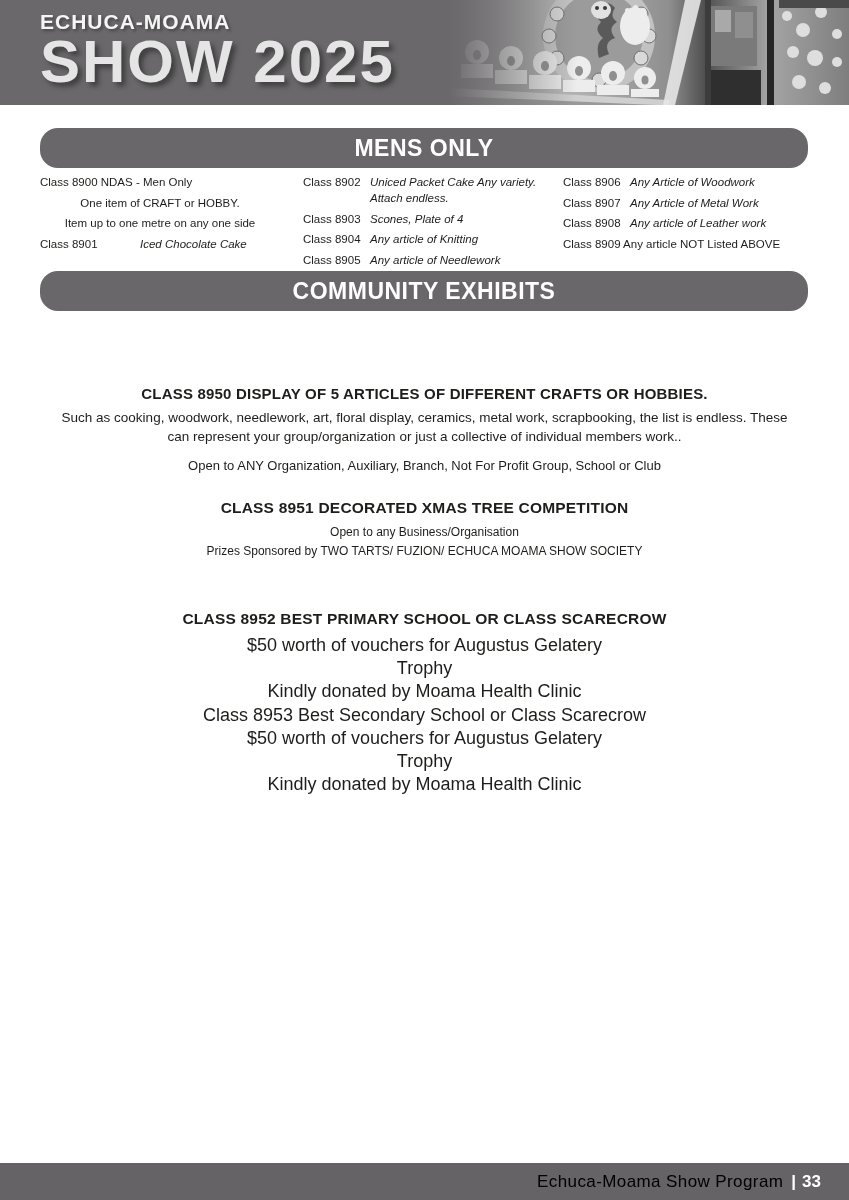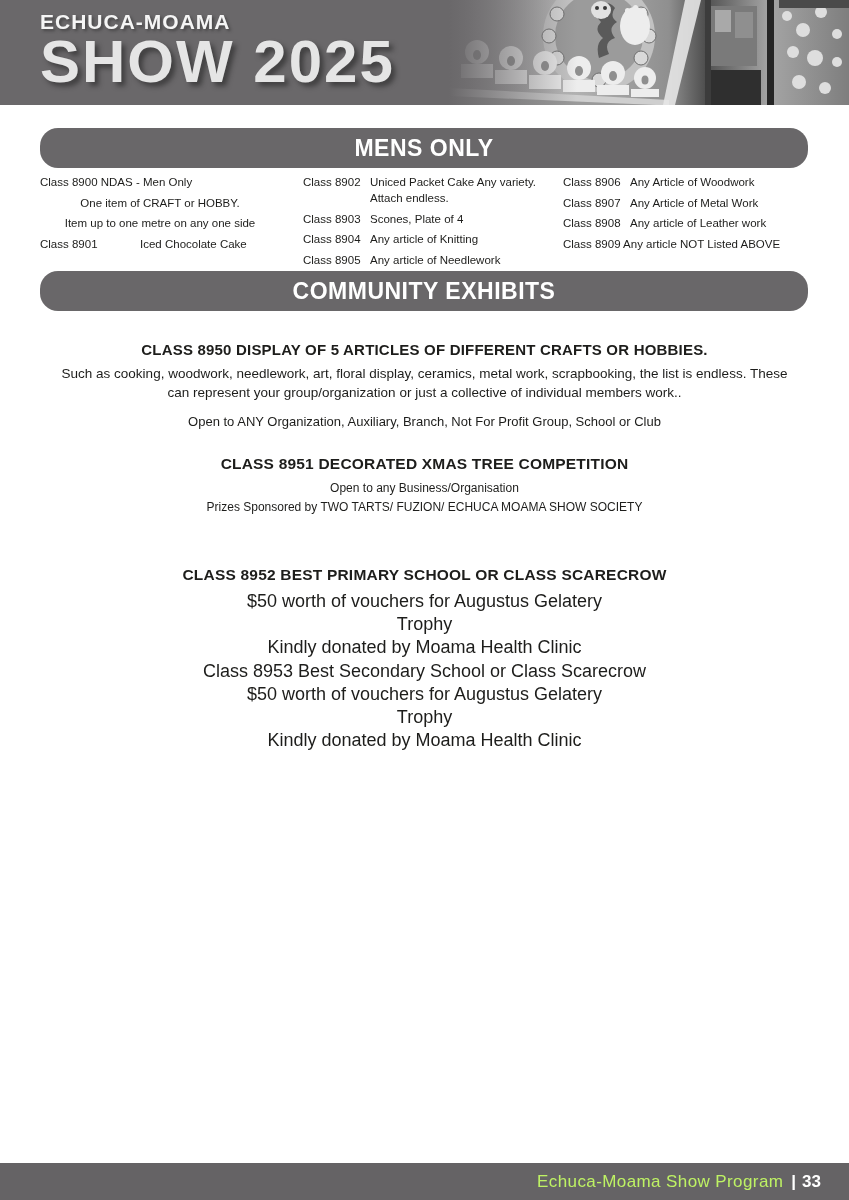--- a/index.html
+++ b/index.html
@@ -38,44 +38,44 @@
   .bar-mens { top:128px; }
   .bar-community { top:271px; }
 
   
   .col { position:absolute; top:174px; font-size:11.5px; line-height:16px; }
   .col1 { left:40px;  width:240px; }
   .col2 { left:303px; width:250px; }
   .col3 { left:563px; width:270px; }
   .crow { display:flex; margin-bottom:4.5px; }
   .crow .clabel { flex:0 0 67px; white-space:nowrap; }
-  .crow .cdesc  { flex:1; }
+  .crow .cdesc  { flex:1;font-style:italic; }
   .col1 .clabel-wide { flex:0 0 100px; }
   .note { text-align:center; margin-bottom:4.5px; }
   .inline-line { margin-bottom:4.5px; white-space:nowrap; }
 
   
   .center-block { position:absolute; left:30px; width:789px; text-align:center; }
   .c8950 { top:341px; }
   .c8951 { top:455px; }
   .c8952 { top:566px; }
-  .class-title   { font-weight:800; font-size:15px; letter-spacing:.2px; margin-bottom:6px; }
+  .class-title   { font-weight:800; font-size:15px; letter-spacing:.2px; margin-bottom:6px;margin-top:44px; }
   .c8951 .class-title, .c8952 .class-title { font-size:15.5px; }
   .body-para { font-size:13.5px; line-height:19px; margin:0 28px 3px 28px; }
   .open-line { font-size:13px; margin-top:12px; }
   .small-line { font-size:12px; line-height:18.5px; }
   .med-line   { font-size:18px; line-height:23.2px; }
 
   
   .footer {
     position:absolute; left:0; bottom:0; width:849px; height:37px;
     background:#656365; display:flex; align-items:center; justify-content:flex-end;
     padding-right:28px;
   }
-  .footer .prog { color:#bef264; font-size:17px; letter-spacing:.4px; }
+  .footer .prog { color:#000000; font-size:17px; letter-spacing:.4px; }
   .footer .sep  { color:#ffffff; font-weight:700; font-size:17px; margin:0 6px 0 8px; }
   .footer .pnum { color:#ffffff; font-weight:700; font-size:17px; }
 </style>
 </head>
 <body>
 
 <div class="page">
 
   <div class="header">
     <svg class="header-photo" viewBox="0 0 400 105" preserveAspectRatio="none" aria-hidden="true">

